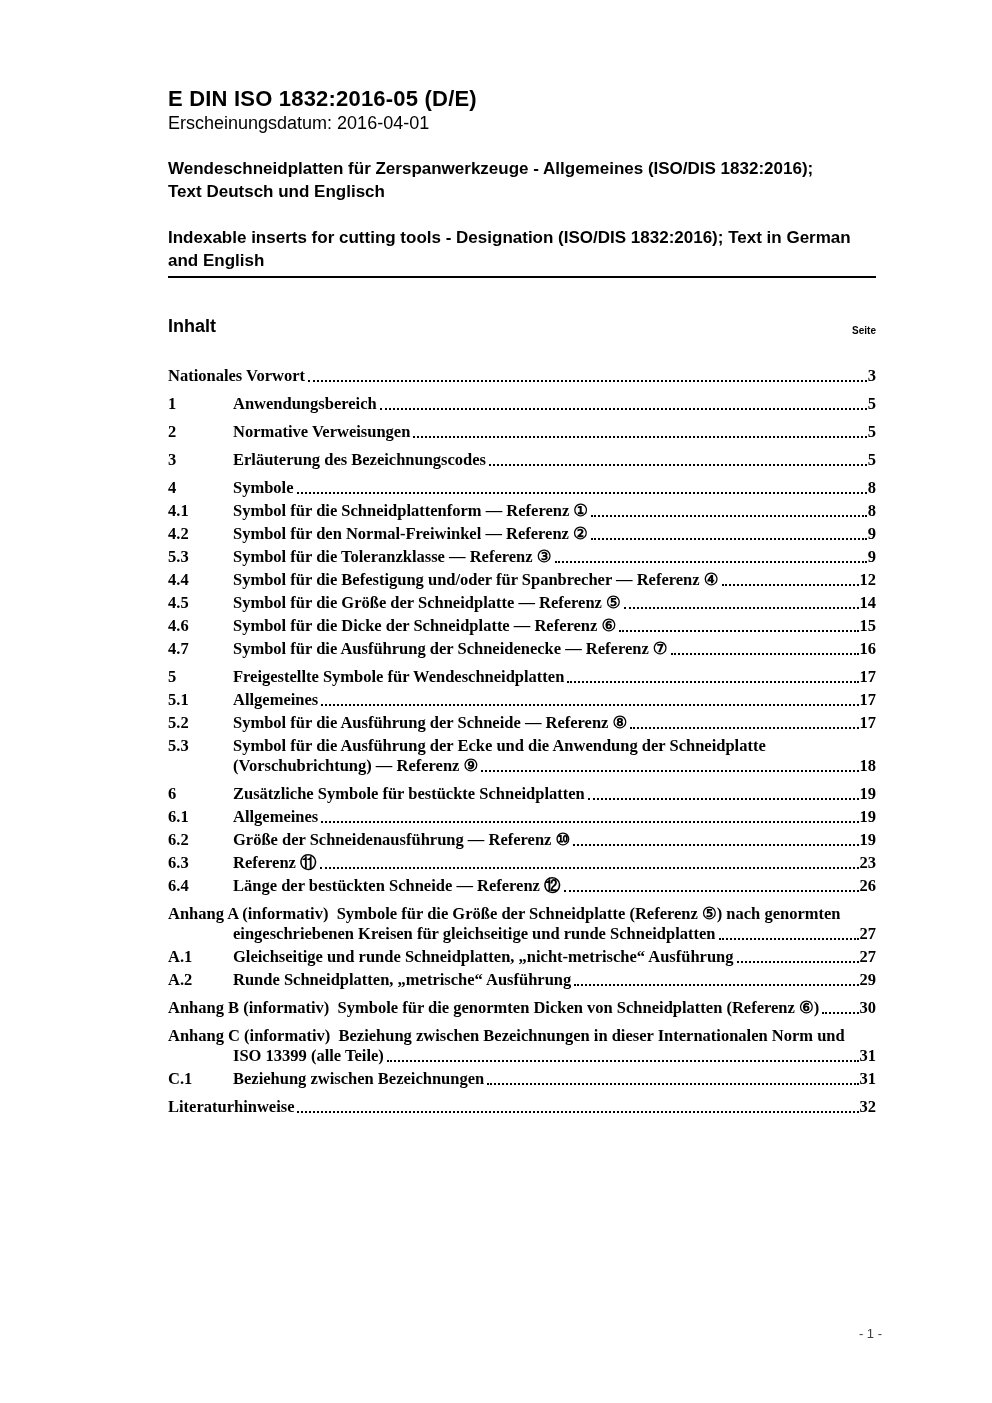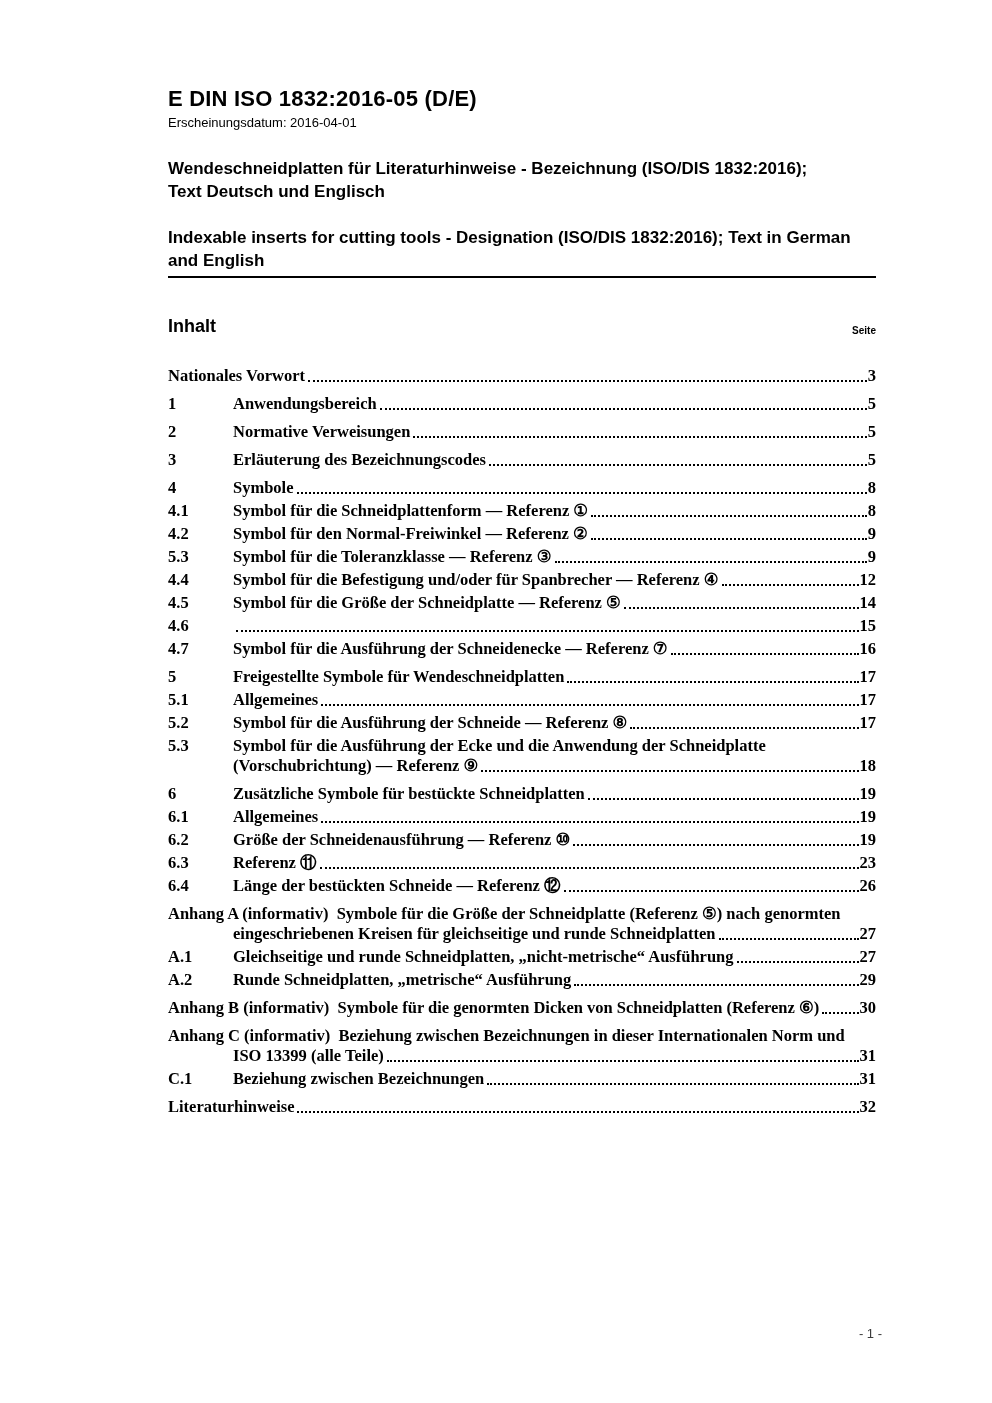--- a/index.html
+++ b/index.html
@@ -15,21 +15,21 @@
     font-family: "Liberation Sans", sans-serif;
     overflow: hidden;
   }
   .doc-number {
     font-size: 22px;
     font-weight: bold;
     line-height: 26px;
     letter-spacing: 0.2px;
   }
   .pub-date {
-    font-size: 13px;
+    font-size: 18px;
     line-height: 16px;
     margin-top: 3px;
   }
   .title-block { font-size: 17px; font-weight: bold; line-height: 23px; }
   .title-de { margin-top: 26px; }
   .title-en { margin-top: 23px; }
   .title-line { display: block; }
   .rule {
     border-bottom: 2px solid #000;
     margin-top: 4px;
@@ -77,21 +77,21 @@
 </head>
 <body>
 
 <div class="page">
 
   <div class="doc-number">E DIN ISO 1832:2016-05 (D/E)</div>
 
   <div class="pub-date">Erscheinungsdatum: 2016-04-01</div>
 
   <div class="title-block title-de">
-    <span class="title-line">Wendeschneidplatten für Literaturhinweise - Bezeichnung (ISO/DIS 1832:2016);</span>
+    <span class="title-line">Wendeschneidplatten für Zerspanwerkzeuge - Allgemeines (ISO/DIS 1832:2016);</span>
     <span class="title-line">Text Deutsch und Englisch</span>
   </div>
 
   <div class="title-block title-en">
     <span class="title-line">Indexable inserts for cutting tools - Designation (ISO/DIS 1832:2016); Text in German</span>
     <span class="title-line">and English</span>
   </div>
 
   <div class="rule"></div>
 
@@ -197,20 +197,21 @@
             <span class="toc-text">Symbol für die Größe der Schneidplatte — Referenz ⑤</span>
             <span class="leader"></span>
             <span class="toc-page">14</span>
           </div>
         </div>
       </div>
       <div class="toc-row">
         <span class="toc-num">4.6</span>
         <div class="toc-body">
           <div class="toc-line last">
+            <span class="toc-text">Symbol für die Dicke der Schneidplatte — Referenz ⑥</span>
             <span class="leader"></span>
             <span class="toc-page">15</span>
           </div>
         </div>
       </div>
       <div class="toc-row">
         <span class="toc-num">4.7</span>
         <div class="toc-body">
           <div class="toc-line last">
             <span class="toc-text">Symbol für die Ausführung der Schneidenecke — Referenz ⑦</span>

